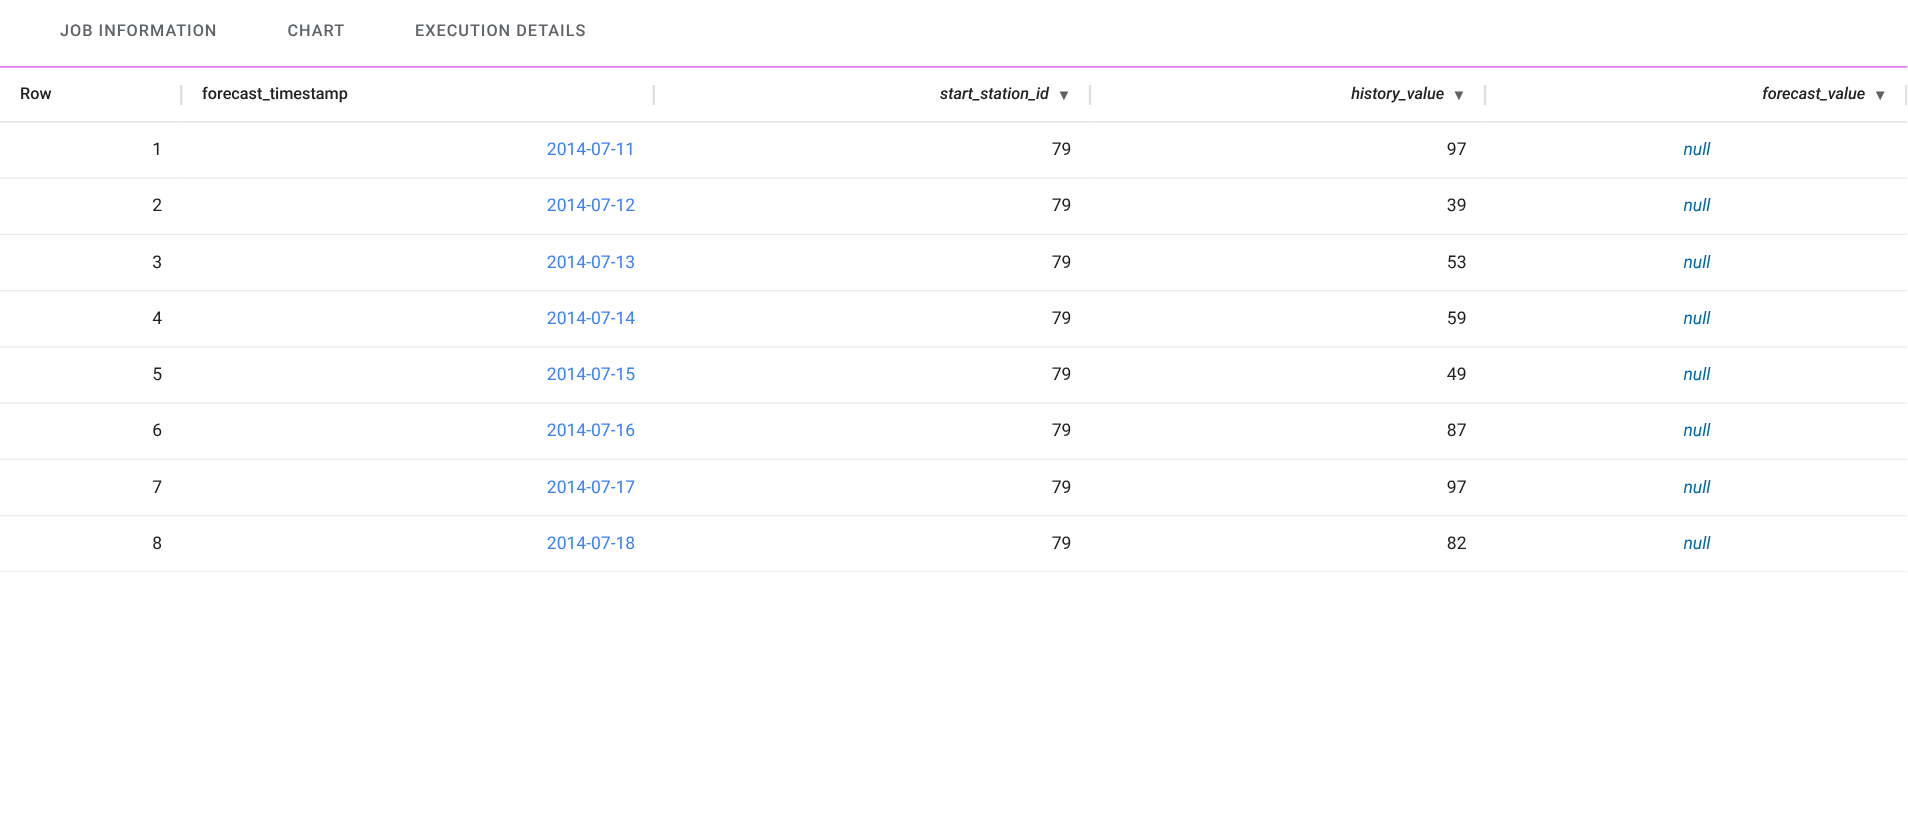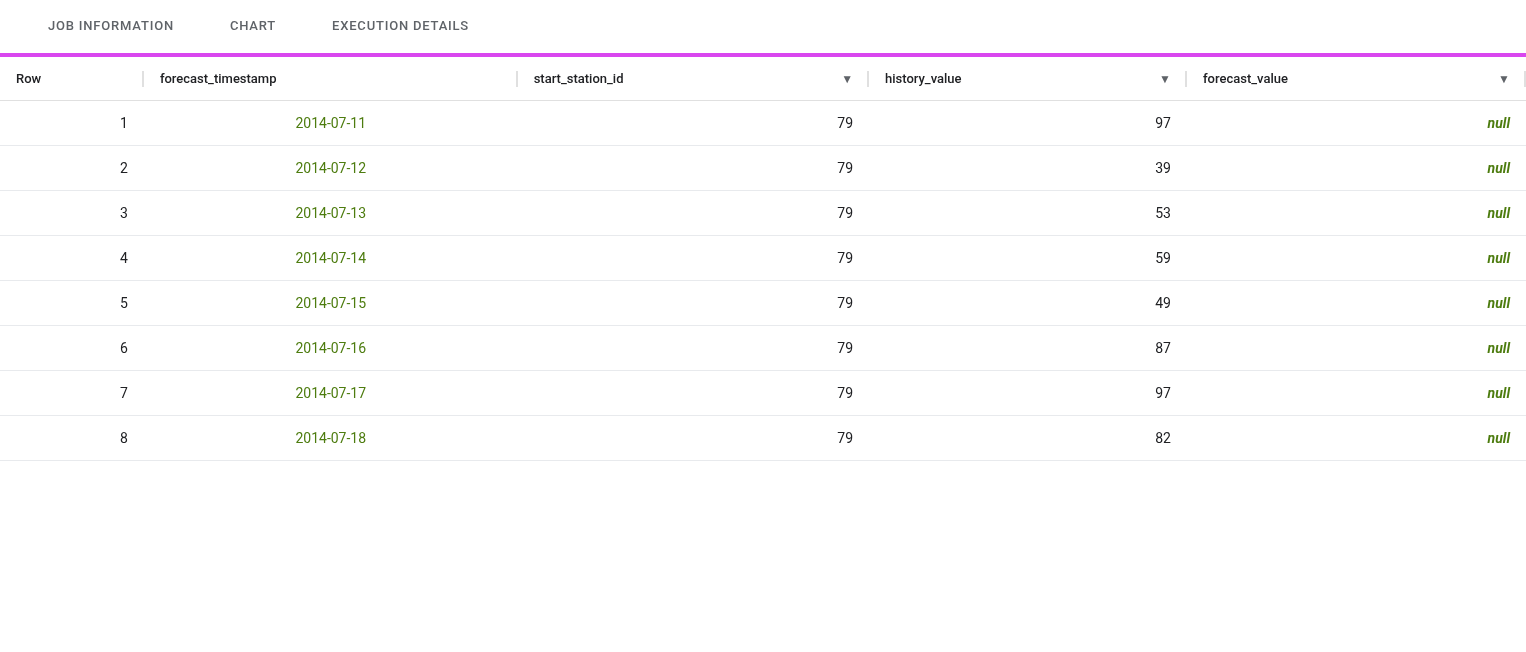--- a/index.html
+++ b/index.html
@@ -10,21 +10,21 @@
 
     body {
       font-family: 'Roboto', Arial, sans-serif;
       background: #fff;
       color: #202124;
       font-size: 14px;
     }
 
     .tabs {
       display: flex;
-      border-bottom: 4px solid #d946ef;
+      border-bottom: 1px solid #d946ef;
       padding: 0 20px;
     }
 
     .tab {
       padding: 18px 28px;
       font-size: 13px;
       font-weight: 500;
       letter-spacing: 0.8px;
       text-transform: uppercase;
       color: #5f6368;
@@ -64,21 +64,22 @@
       position: relative;
     }
 
     .th-content {
       display: flex;
       align-items: center;
       gap: 6px;
     }
 
     .th-content.right {
-      justify-content: space-between;
+      justify-content: flex-end;
+      font-style: italic;
     }
 
     .sort-icon {
       color: #5f6368;
       font-size: 12px;
     }
 
     .resize-handle {
       position: absolute;
       right: 0;
@@ -96,39 +97,38 @@
       font-size: 14px;
     }
 
     td.col-row {
       text-align: right;
       color: #202124;
       font-weight: 400;
     }
 
     td.col-timestamp {
+      text-align: right;
+      color: #3b82f6;
+    }
+
+    td.col-station {
+      text-align: right;
+      color: #202124;
+    }
+
+    td.col-history {
+      text-align: right;
+      color: #202124;
+    }
+
+    td.col-forecast {
       text-align: center;
-      color: #4d7c0f;
-    }
-
-    td.col-station {
-      text-align: right;
-      color: #202124;
-    }
-
-    td.col-history {
-      text-align: right;
-      color: #202124;
-    }
-
-    td.col-forecast {
-      text-align: right;
       font-style: italic;
-      color: #4d7c0f;
-      font-weight: bold;
+      color: #0369a1;
     }
   </style>
 </head>
 <body>
 
 <div class="tabs" id="tab-bar">
     <div class="tab">JOB INFORMATION</div>
     <div class="tab">CHART</div>
     <div class="tab">EXECUTION DETAILS</div>
   </div>

